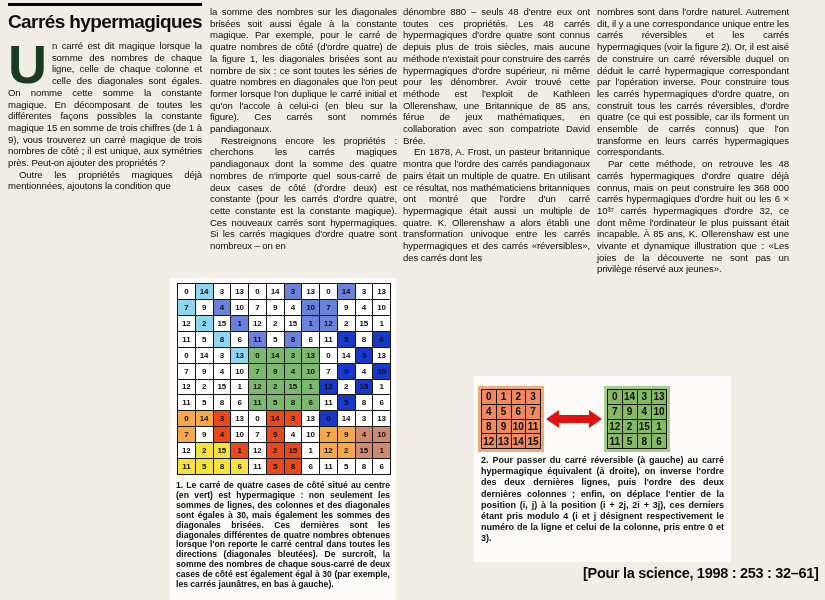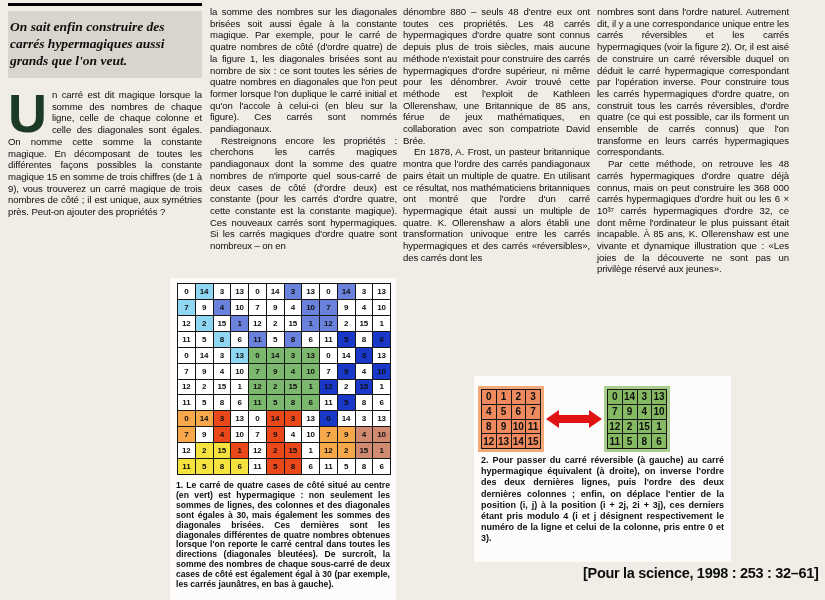--- a/index.html
+++ b/index.html
@@ -77,22 +77,23 @@
     font-weight:bold; font-size:14.5px; letter-spacing:-0.3px; white-space:nowrap;
   }
 </style>
 </head>
 <body>
 
 <div class="page">
 
   <div class="col" id="col1">
     <div class="top-rule"></div>
-    <div class="subtitle">On sait enfin construire des carrés hypermagiques aussi grands que l'on veut.</div>
+    <h1 class="title">Carrés hypermagiques</h1>
     <p class="body"><span class="dropcap">U</span><span>n carré est dit magique lorsque la somme des nombres de chaque ligne, celle de chaque colonne et celle des diagonales sont égales. On nomme cette somme la constante magique. En décomposant de toutes les différentes façons possibles la constante magique 15 en somme de trois chiffres (de 1 à 9), vous trouverez un carré magique de trois nombres de côté ; il est unique, aux symétries près. Peut-on ajouter des propriétés ?</span></p>
+    <p class="body indent">Outre les propriétés magiques déjà mentionnées, ajoutons la condition que</p>
   </div>
 
   <div class="col" id="col2">
     <p class="body">la somme des nombres sur les diagonales brisées soit aussi égale à la constante magique. Par exemple, pour le carré de quatre nombres de côté (d'ordre quatre) de la figure 1, les diagonales brisées sont au nombre de six : ce sont toutes les séries de quatre nombres en diagonales que l'on peut former lorsque l'on duplique le carré initial et qu'on l'accole à celui-ci (en bleu sur la figure). Ces carrés sont nommés pandiagonaux.</p>
     <p class="body indent">Restreignons encore les propriétés : cherchons les carrés magiques pandiagonaux dont la somme des quatre nombres de n'importe quel sous-carré de deux cases de côté (d'ordre deux) est constante (pour les carrés d'ordre quatre, cette constante est la constante magique). Ces nouveaux carrés sont hypermagiques. Si les carrés magiques d'ordre quatre sont nombreux – on en</p>
   </div>
 
   <div class="col" id="col3">
     <p class="body">dénombre 880 –  seuls 48 d'entre eux ont toutes ces propriétés. Les 48 carrés hypermagiques d'ordre quatre sont connus depuis plus de trois siècles, mais aucune méthode n'existait pour construire des carrés hypermagiques d'ordre supérieur, ni même pour les dénombrer. Avoir trouvé cette méthode est l'exploit de Kathleen Ollerenshaw, une Britannique de 85 ans, férue de jeux mathématiques, en collaboration avec son compatriote David Brée.</p>
     <p class="body indent">En 1878, A. Frost, un pasteur britannique montra que l'ordre des carrés pandiagonaux pairs était un multiple de quatre. En utilisant ce résultat, nos mathématiciens britanniques ont montré que l'ordre d'un carré hypermagique était aussi un multiple de quatre. K. Ollerenshaw a alors établi une transformation univoque entre les carrés hypermagiques et des carrés «réversibles», des carrés dont les</p>

